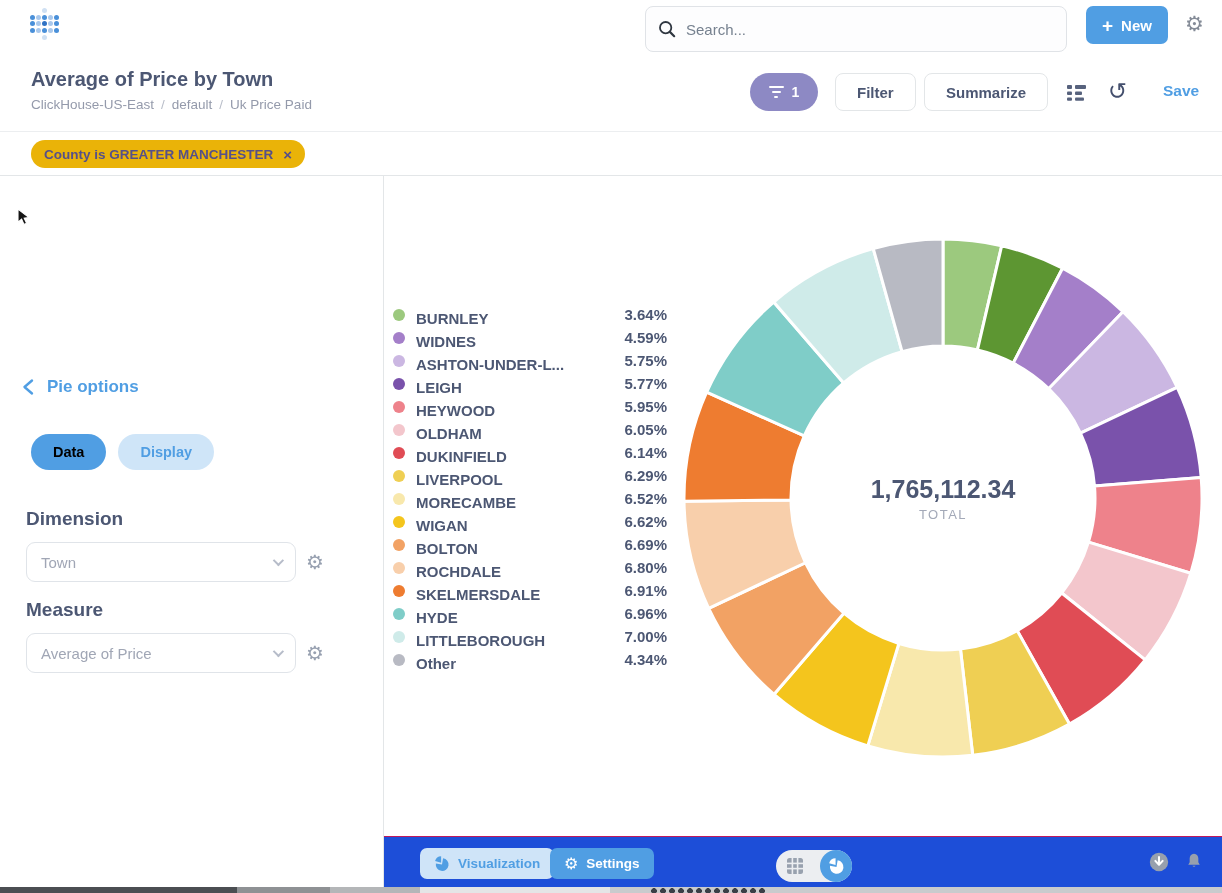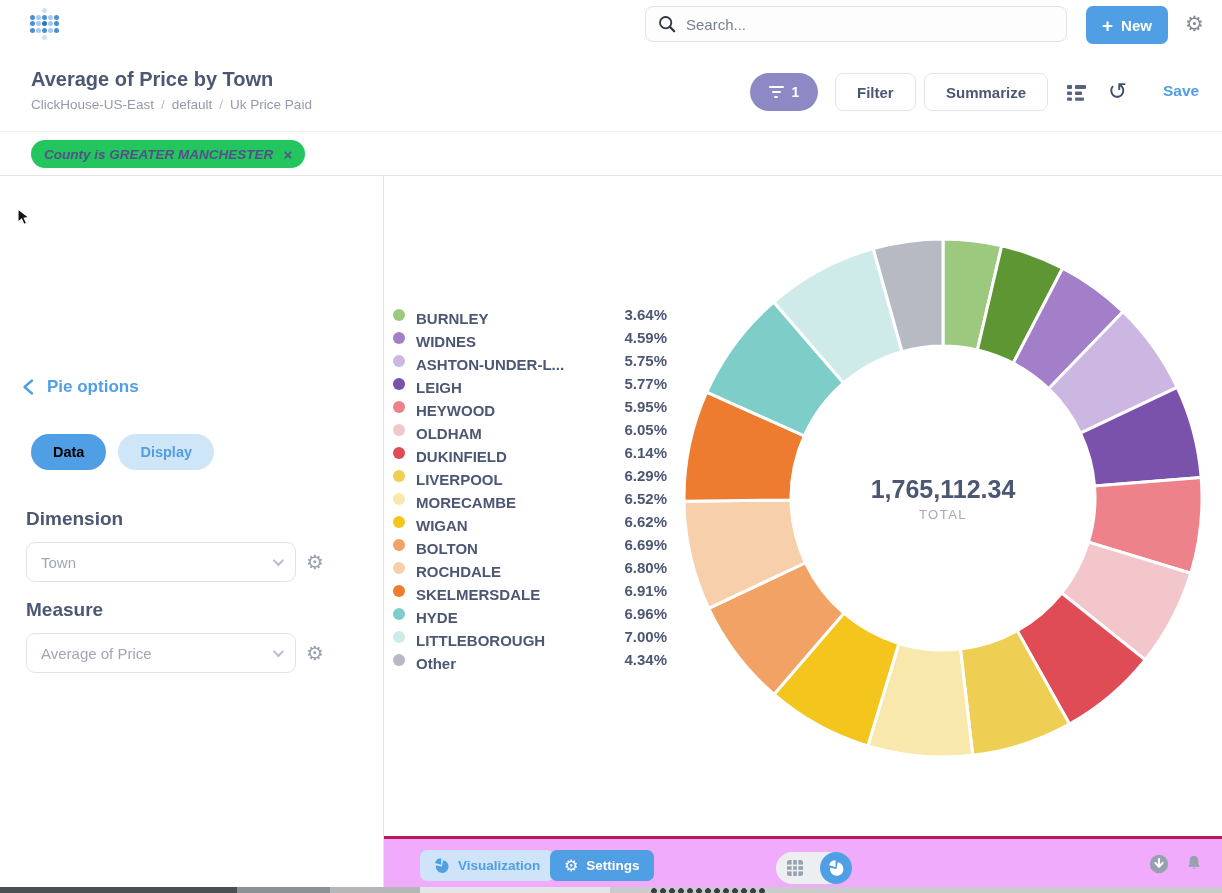--- a/index.html
+++ b/index.html
@@ -7,21 +7,21 @@
   body {
     font-family:"Liberation Sans","DejaVu Sans",sans-serif;
     color:#4c5773; background:#fff; position:relative; overflow:hidden;
   }
   .page { position:absolute; inset:0; }
 
   
   .logo { position:absolute; left:29px; top:7px; width:30px; height:34px;
           display:grid; grid-template-columns:repeat(5,1fr); grid-template-rows:repeat(5,1fr); }
   .logo i { width:5px; height:5px; border-radius:50%; align-self:center; justify-self:center; }
-  .search-box { position:absolute; left:645px; top:6px; width:422px; height:36px;
+  .search-box { position:absolute; left:645px; top:6px; width:422px; height:46px;
       border:1px solid #e0e3e7; border-radius:8px; background:#fdfdfe;
       display:flex; align-items:center; padding:0 12px; gap:10px; }
   .search-placeholder { color:#76818f; font-size:15px; }
   .new-btn { position:absolute; left:1086px; top:6px; height:38px; padding:0 16px;
       background:#509ee3; border:none; border-radius:7px; color:#fff; font-weight:700;
       font-size:15px; display:flex; align-items:center; gap:8px; cursor:pointer;
       font-family:inherit; }
   .new-plus { font-size:19px; font-weight:700; line-height:1; }
   .top-gear { position:absolute; left:1185px; top:12px; font-size:21px; color:#848b97; cursor:pointer; }
 
@@ -43,23 +43,23 @@
   .btn-filter { left:835px; }
   .btn-summarize { left:924px; }
   .list-icon { position:absolute; left:1066px; top:82px; cursor:pointer; }
   .refresh-icon { position:absolute; left:1108px; top:78px; font-size:23px; color:#444f6d; cursor:pointer;
       font-family:"DejaVu Sans",sans-serif; }
   .save-link { position:absolute; left:1163px; top:82px; font-size:15.5px; font-weight:700; color:#509ee3; cursor:pointer; }
 
   
   .chip-row { position:absolute; left:0; top:131px; width:1222px; height:45px;
       border-top:1px solid #eceef0; border-bottom:1px solid #e3e6e8; }
-  .chip { position:absolute; left:31px; top:8px; height:28px; background:#22c55e;
+  .chip { position:absolute; left:31px; top:8px; height:28px; background:#eab308;
       border-radius:14px; display:flex; align-items:center; gap:10px; padding:0 13px;
-      color:#565089; font-weight:700; font-size:13.5px; cursor:pointer;font-style:italic; }
+      color:#565089; font-weight:700; font-size:13.5px; cursor:pointer; }
   .chip-x { font-size:15px; font-weight:700; color:#565089; cursor:pointer; }
 
   
   .sidebar { position:absolute; left:0; top:176px; width:384px; height:717px;
       border-right:1px solid #e3e6e8; background:#fff; }
   .back-chev { position:absolute; left:21px; top:202px; cursor:pointer; }
   .pane-title { position:absolute; left:47px; top:201px; font-size:17px; font-weight:700; color:#509ee3; }
   .tabs { position:absolute; left:31px; top:258px; display:flex; gap:12px; }
   .tab { height:36px; padding:0 22px; border-radius:18px; font-size:14.5px; font-weight:700;
       display:flex; align-items:center; border:none; cursor:pointer; font-family:inherit; }
@@ -82,21 +82,21 @@
       overflow:hidden;margin-top:8px; }
   .legend-value { font-size:15px; font-weight:700; color:#4c5773; }
   .donut-wrap { position:absolute; left:297px; top:59px; width:524px; height:524px; }
   .donut-center { position:absolute; inset:0; display:flex; flex-direction:column;
       align-items:center; justify-content:center; pointer-events:none; }
   .total-value { font-size:25px; font-weight:700; color:#4c5773; }
   .total-label { font-size:13px; color:#a3a9b8; letter-spacing:1.5px; margin-top:3px; }
 
   
   .bottom-bar { position:absolute; left:384px; top:836px; width:838px; height:52px;
-      border-top:3px solid #be185d; background:#f0abfc; }
+      border-top:1px solid #be185d; background:#1d4ed8; }
   .viz-btn { position:absolute; left:36px; top:11px; height:31px; background:#cfe4f8; border:none;
       border-radius:7px; color:#509ee3; font-weight:700; font-size:13.5px; padding:0 14px;
       display:flex; align-items:center; gap:8px; cursor:pointer; font-family:inherit; }
   .settings-btn { position:absolute; left:166px; top:11px; height:31px; background:#509ee3; border:none;
       border-radius:7px; color:#fff; font-weight:700; font-size:13.5px; padding:0 14px;
       display:flex; align-items:center; gap:8px; cursor:pointer; font-family:inherit; }
   .settings-gear { font-size:16px; }
   .display-toggle { position:absolute; left:392px; top:13px; width:76px; height:32px;
       background:#eceef1; border-radius:16px; display:flex; align-items:center; }
   .toggle-table { margin-left:10px; cursor:pointer; display:flex; }

